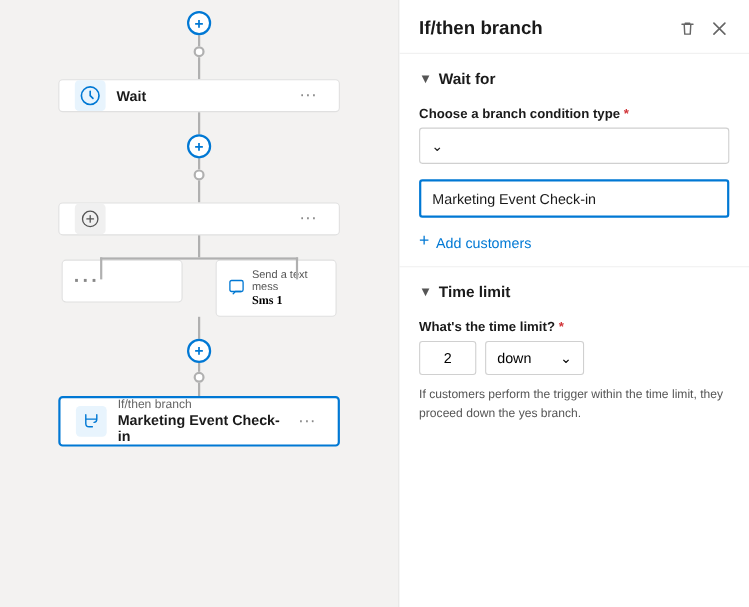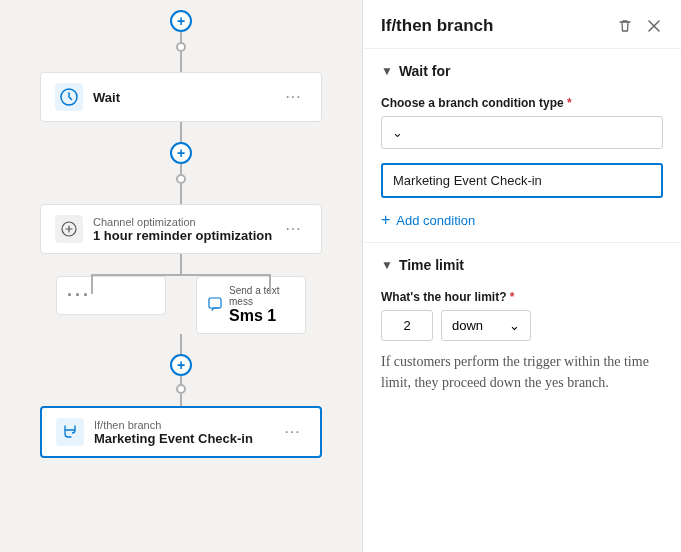--- a/index.html
+++ b/index.html
@@ -62,22 +62,22 @@
       border-radius: 50%;
       border: 2px solid #b0b0b0;
       background: white;
       margin: 0 auto;
     }
 
     .flow-card {
       background: white;
       border: 1px solid #e0e0e0;
       border-radius: 4px;
-      padding: 10px 14px;
-      width: 282px;
+      padding: 0 14px;
+      width: 256px;
       display: flex;
       align-items: center;
       justify-content: space-between;
       position: relative;
     }
 
     .flow-card.selected {
       border: 2px solid #0078d4;
     }
 
@@ -278,24 +278,23 @@
       background: white;
       display: flex;
       align-items: center;
       gap: 8px;
       cursor: pointer;
       font-size: 13px;
       min-width: 90px;
     }
 
     .help-text {
-      font-size: 14px;
+      font-size: 11px;
       color: #555;
       line-height: 1.5;
-      font-family: Liberation Serif, serif;
     }
 
     
     .wait-icon-bg {
       background: #e8f4fd;
       border-radius: 4px;
       padding: 3px;
     }
 
     .channel-icon-bg {
@@ -335,24 +334,20 @@
     <div class="circle-dot"></div>
     <div class="connector-line connector-line-tall"></div>
 
     <div class="flow-card">
       <div class="flow-card-left">
         <div class="card-icon channel-icon-bg">
           <svg viewBox="0 0 20 20" fill="none" xmlns="http://www.w3.org/2000/svg">
             <circle cx="10" cy="10" r="7" stroke="#555" stroke-width="1.2" fill="none"></circle>
             <path d="M7 10h6M10 7v6" stroke="#555" stroke-width="1.2" stroke-linecap="round"></path>
           </svg>
-        </div>
-        <div>
-          <div class="card-title">Channel optimization</div>
-          <div class="card-subtitle">1 hour reminder optimization</div>
         </div>
       </div>
       <span class="card-more">···</span>
     </div>
 
     <div style="position:relative; width:300px; display:flex; flex-direction:column; align-items:center;">
 
       <div style="width:2px; height:20px; background:#b0b0b0; margin:0 auto;"></div>
 
       <div style="width:180px; height:2px; background:#b0b0b0; position:relative;">
@@ -375,21 +370,21 @@
           <div class="sms-card">
             <div class="sms-left">
               <div style="color:#0078d4;">
                 <svg width="16" height="16" viewBox="0 0 16 16" fill="none">
                   <rect x="2" y="2" width="12" height="10" rx="1.5" stroke="#0078d4" stroke-width="1.2" fill="none"></rect>
                   <path d="M5 14l2-2h5" stroke="#0078d0" stroke-width="1.2" stroke-linecap="round" stroke-linejoin="round"></path>
                 </svg>
               </div>
               <div>
                 <div style="font-size:10px; color:#555;">Send a text mess</div>
-                <div style="font-size:16px; font-weight:600;">Sms 1</div>
+                <div style="font-size:11px; font-weight:600;font-family:Liberation Serif, serif;">Sms 1</div>
               </div>
             </div>
           </div>
         </div>
       </div>
     </div>
 
     <div style="width:2px; height:20px; background:#b0b0b0; margin:0 auto;"></div>
 
     <div class="plus-circle">+</div>
@@ -447,32 +442,32 @@
     <div class="dropdown-field">
       <span>⌄</span>
     </div>
 
     
     <input class="text-input-field" type="text" value="Marketing Event Check-in" style="">
 
     
     <button class="add-condition-btn">
       <span style="font-size:16px; font-weight:300; line-height:1;">+</span>
-      <span>Add condition</span>
+      <span>Add customers</span>
     </button>
   </div>
 
   <div class="time-limit-section">
     <div class="section-header">
       <span class="chevron-icon">▼</span>
       <span class="section-title">Time limit</span>
     </div>
 
     <div class="field-label">
-      <span>What's the hour limit?</span>
+      <span>What's the time limit?</span>
       <span class="required-star"> *</span>
     </div>
 
     <div class="time-input-row">
       <input class="number-input" type="text" value="2" style="">
       <div class="unit-dropdown">
         <span>down</span>
         <span style="margin-left:auto;">⌄</span>
       </div>
     </div>

